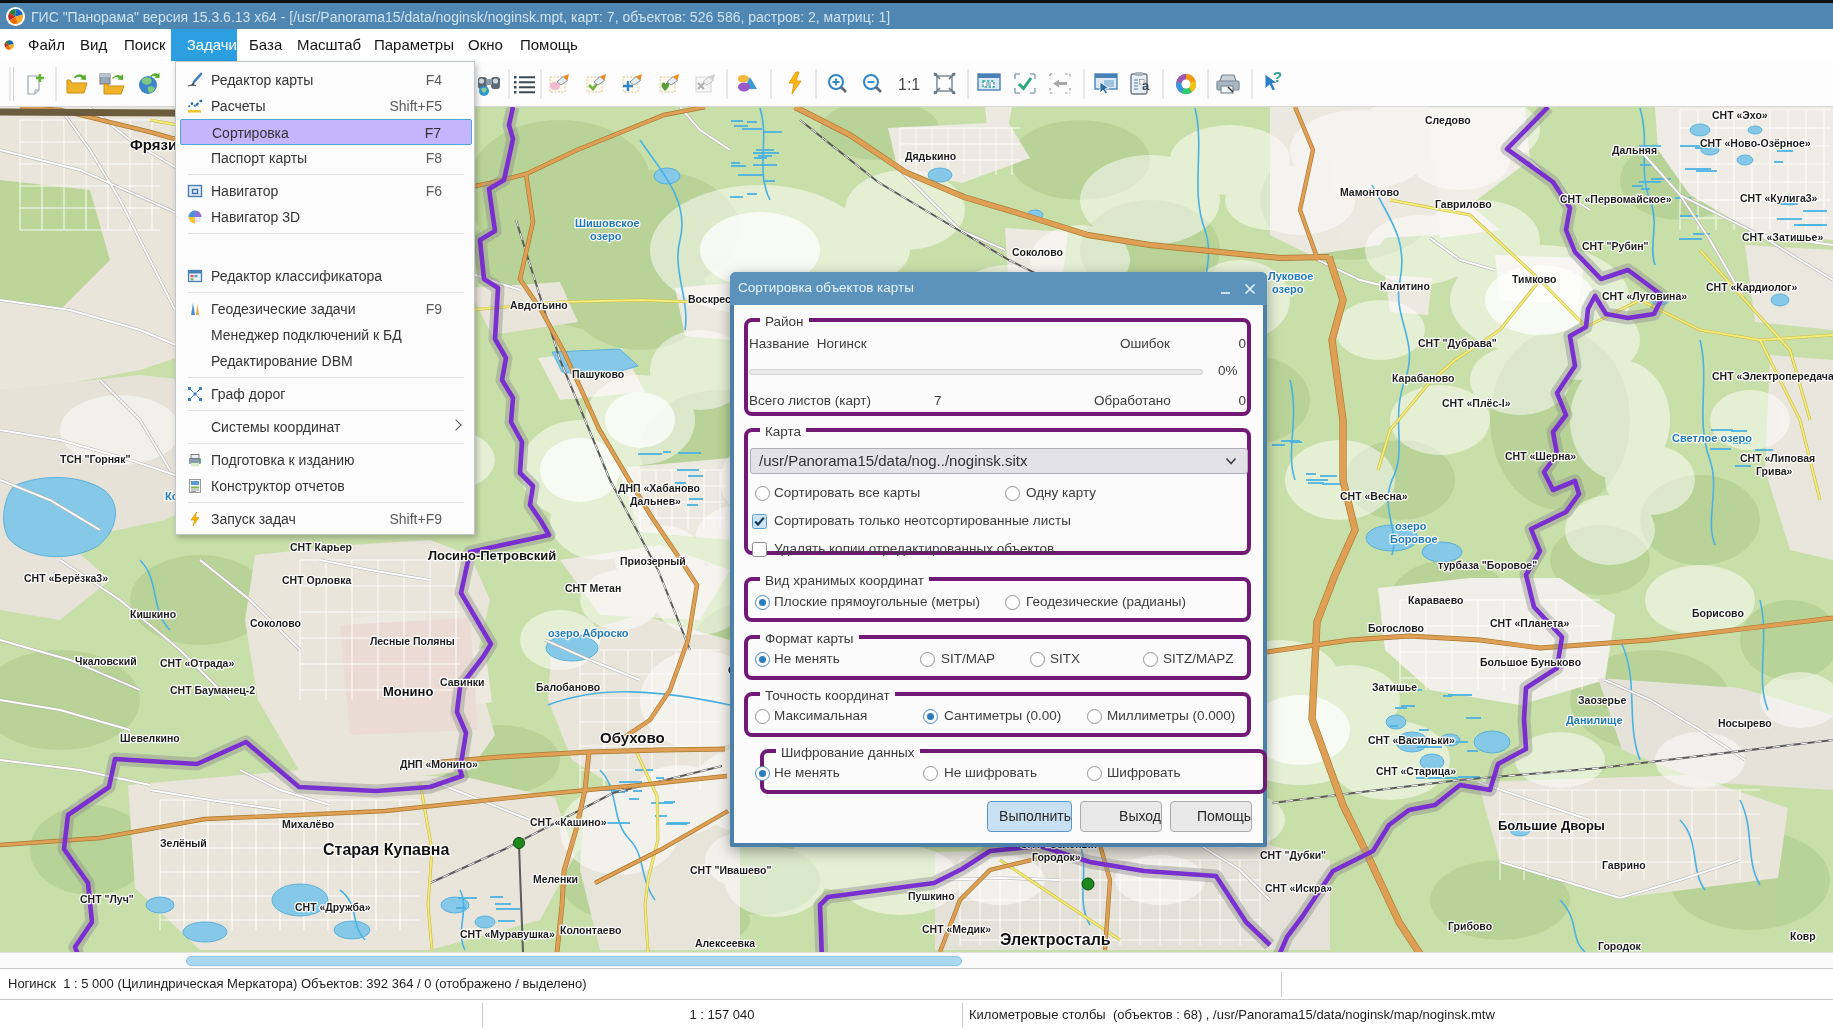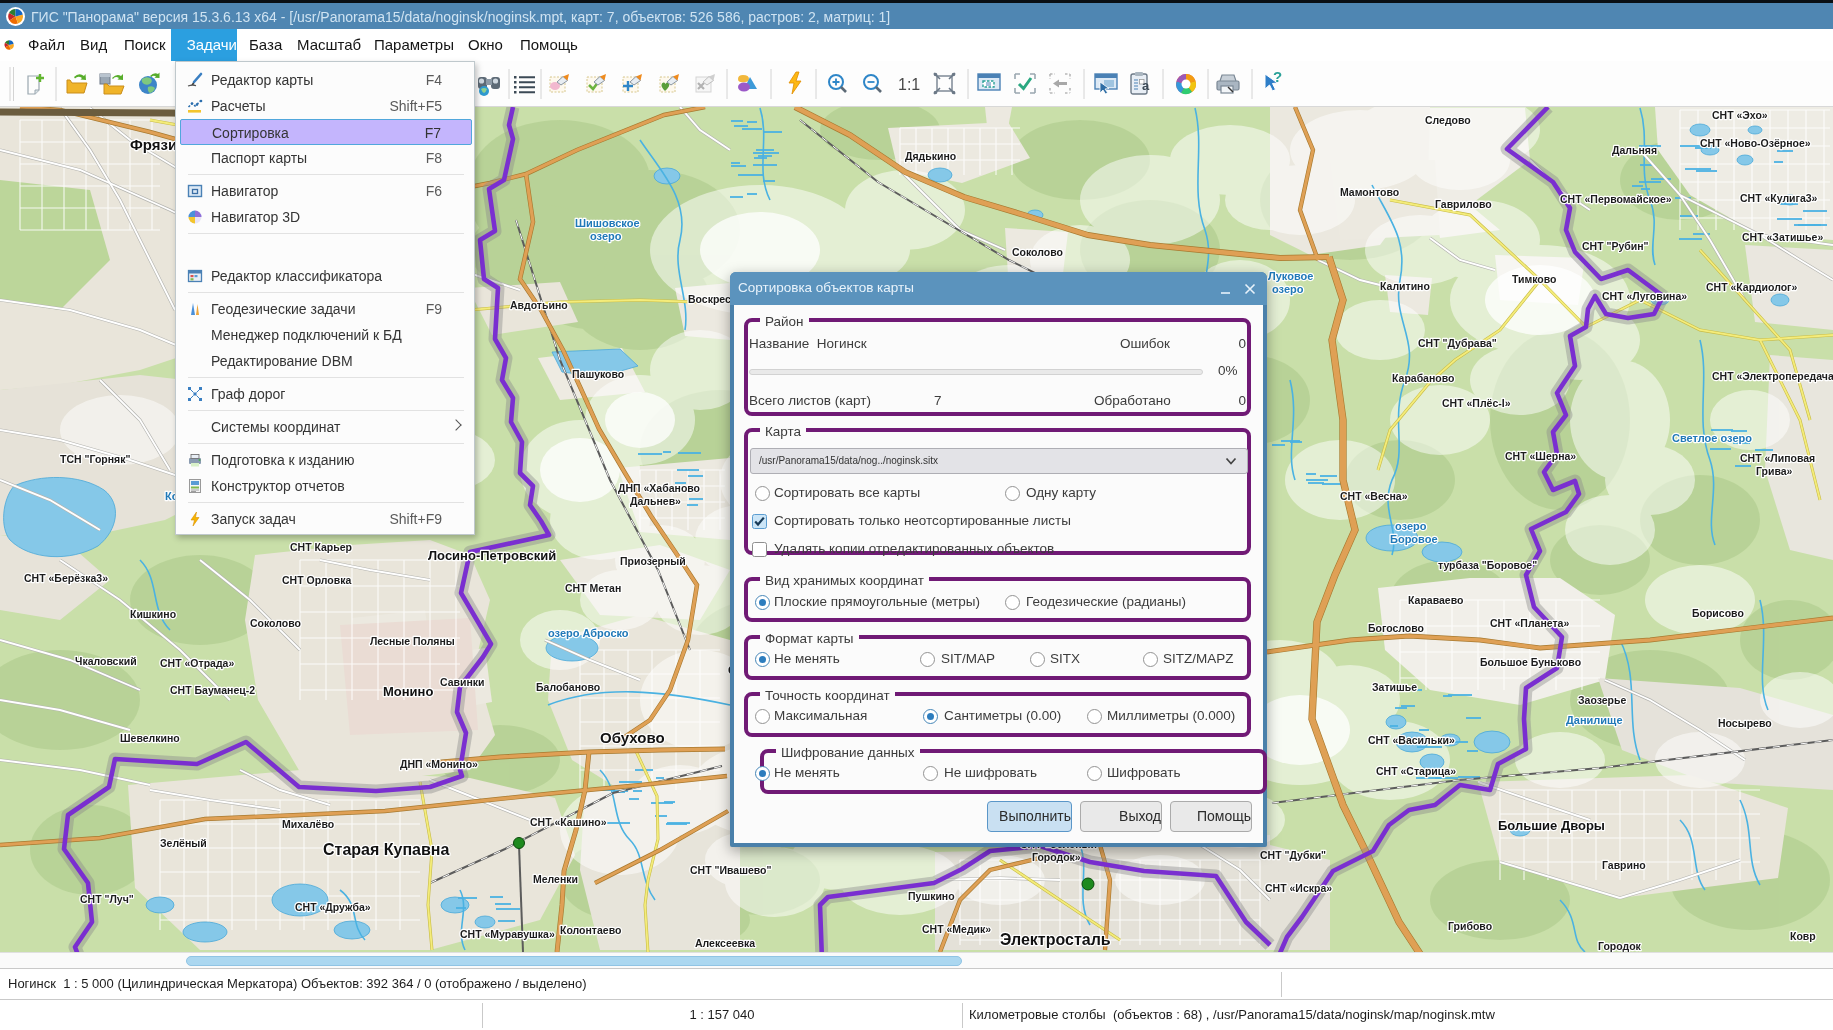--- a/index.html
+++ b/index.html
@@ -1137,21 +1137,21 @@
 <div class="lab" style="left:498px;top:31px;width:14px;text-align:right">0</div>
 <div style="position:absolute;left:15px;top:64px;width:454px;height:6px;background:#e9e9e9;border:1px solid #d2d2d2;border-radius:3px"></div>
 <div class="lab" style="left:484px;top:58px">0%</div>
 <div class="lab" style="left:15px;top:88px">Всего листов (карт)</div>
 <div class="lab" style="left:200px;top:88px">7</div>
 <div class="lab" style="left:360px;top:88px">Обработано</div>
 <div class="lab" style="left:498px;top:88px;width:14px;text-align:right">0</div>
 <div class="fs" style="left:10px;top:123px;width:507px;height:127px">
         <div class="lg">Карта</div>
       </div>
-<div style="position:absolute;left:16px;top:143px;width:498px;height:26px;background:#e3e3e7;border:1px solid #aeaeb4;border-radius:3px;font-size:10px;color:#333;line-height:24px;padding-left:8px">/usr/Panorama15/data/nog../noginsk.sitx
+<div style="position:absolute;left:16px;top:143px;width:498px;height:26px;background:#e3e3e7;border:1px solid #aeaeb4;border-radius:3px;font-size:15px;color:#333;line-height:24px;padding-left:8px">/usr/Panorama15/data/nog../noginsk.sitx
 <svg style="position:absolute;right:10px;top:8px" width="12" height="9" viewBox="0 0 12 9">
           <path d="M1.5 1.5 L6 6.5 L10.5 1.5" fill="none" stroke="#444" stroke-width="1.7"></path>
         </svg></div>
 <div class="radio" style="left:21px;top:181px"></div>
       <div class="lab" style="left:40px;top:180px">Сортировать все карты</div>
 <div class="radio" style="left:271px;top:181px"></div>
       <div class="lab" style="left:292px;top:180px">Одну карту</div>
 <div class="cb on" style="left:18px;top:209px">
         <svg width="13" height="13" viewBox="0 0 13 13">
           <path d="M2.2 6.5 L5 9.5 L10.8 2.6" fill="none" stroke="#173a57" stroke-width="2.2"></path>

